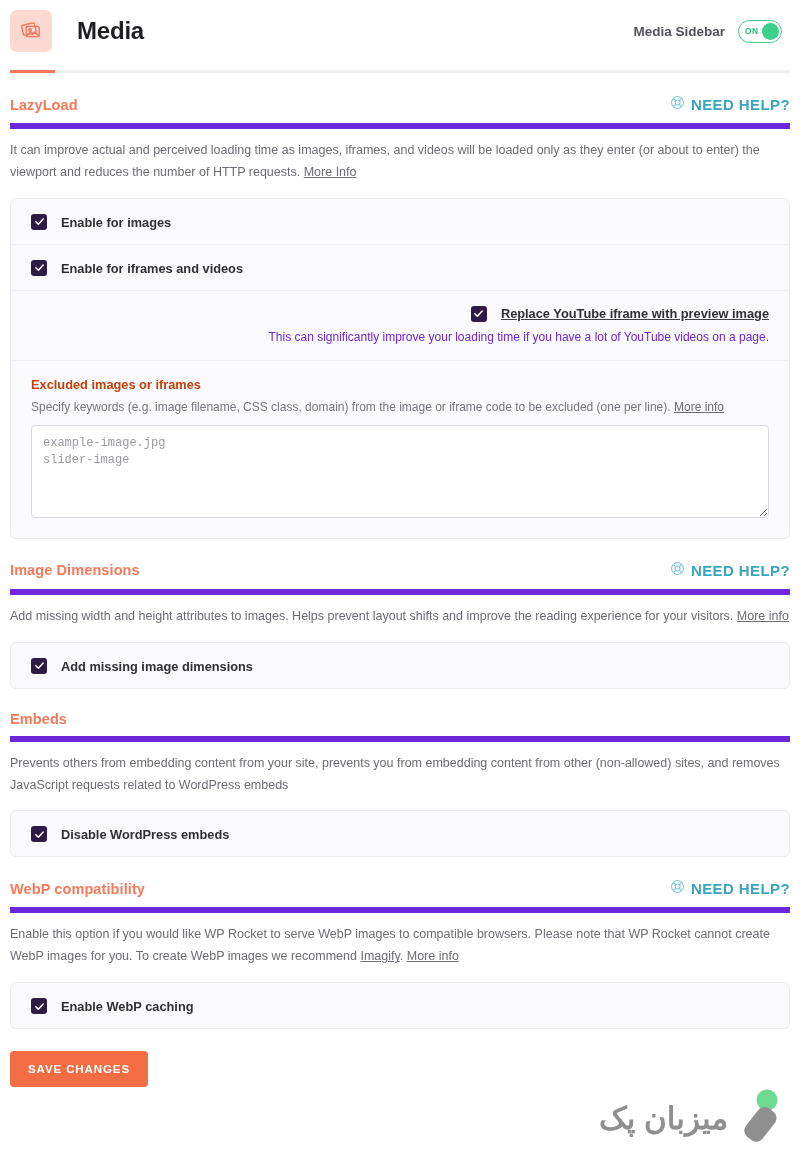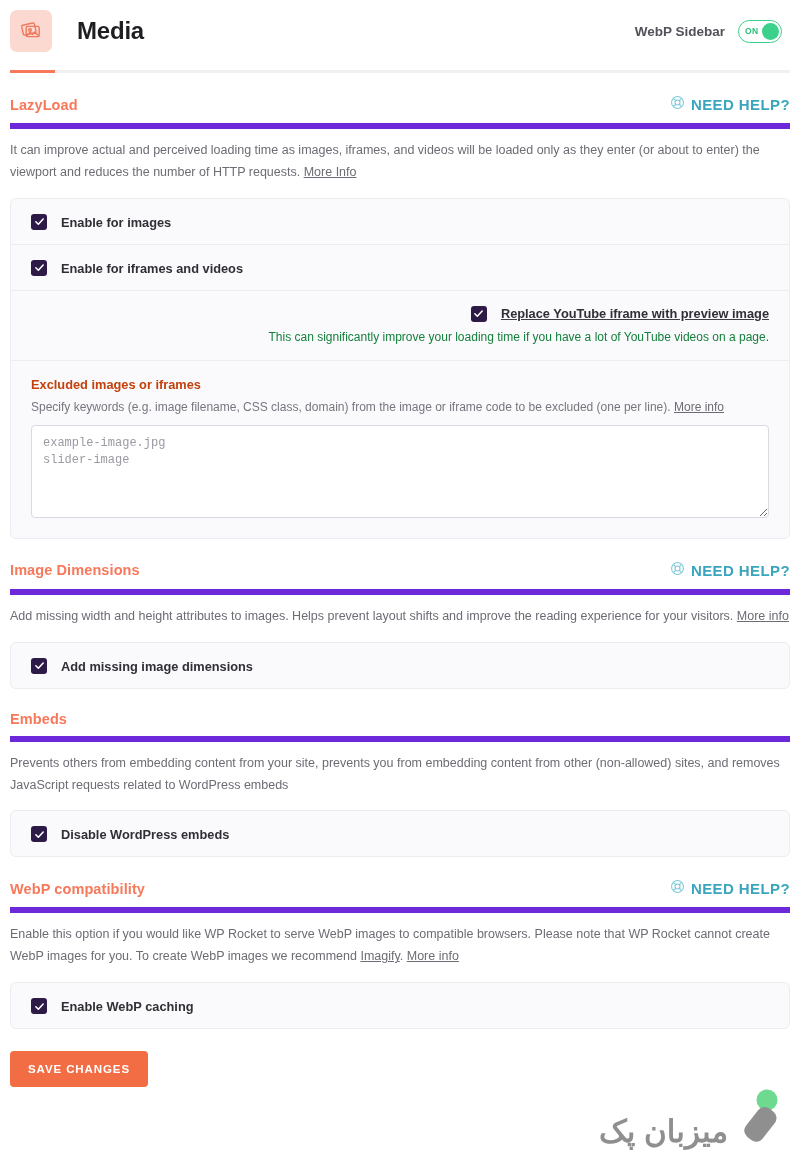--- a/index.html
+++ b/index.html
@@ -178,21 +178,21 @@
     margin-top: 1px;
   }
   .opt-label {
     font-size: 12.8px;
     font-weight: bold;
     color: #2f2f36;
     margin-left: 14px;
   }
   .opt-sub {
     font-size: 12px;
-    color: #15803d;
+    color: #6d28d9;
     margin-left: 30px;
     margin-top: 6px;
     line-height: 1.5;
   }
 
   
   .excl-block {
     padding: 16px 20px 20px 20px;
     border-top: 1px solid #eeeef2;
   }
@@ -262,21 +262,21 @@
     padding: 12px 18px;
     cursor: pointer;
   }
 
   
   .watermark {
     position: absolute;
     right: 14px;
     bottom: 10px;
     display: flex;
-    align-items: flex-end;
+    align-items: center;
     gap: 6px;
     opacity: 0.95;
   }
   .watermark-text {
     font-size: 31px;
     font-weight: bold;
     color: #8a8a8a;
     direction: rtl;
     line-height: 1;
   }
@@ -288,21 +288,21 @@
   <div class="header-icon">
     <svg width="24" height="24" viewBox="0 0 24 24" fill="none" stroke="#ee7a5f" stroke-width="1.4" stroke-linecap="round" stroke-linejoin="round">
       <rect x="2.4" y="6.6" width="13" height="10" rx="1.4" transform="rotate(-13 2.4 6.6)"></rect>
       <rect x="7.2" y="7.4" width="13" height="10.2" rx="1.4"></rect>
       <circle cx="11" cy="11" r="1.3"></circle>
       <path d="M8 16.6l3.2-3.4 2.3 2.3 2.1-2.4 3.6 3.5"></path>
     </svg>
   </div>
   <div class="page-title">Media</div>
   <div class="header-right">
-    <span class="sidebar-label">WebP Sidebar</span>
+    <span class="sidebar-label">Media Sidebar</span>
     <div class="toggle">
       <span class="toggle-text">ON</span>
       <span class="toggle-knob"></span>
     </div>
   </div>
 </div>
 
 <div class="tabbar">
   <div class="tabbar-active"></div>
 </div>

